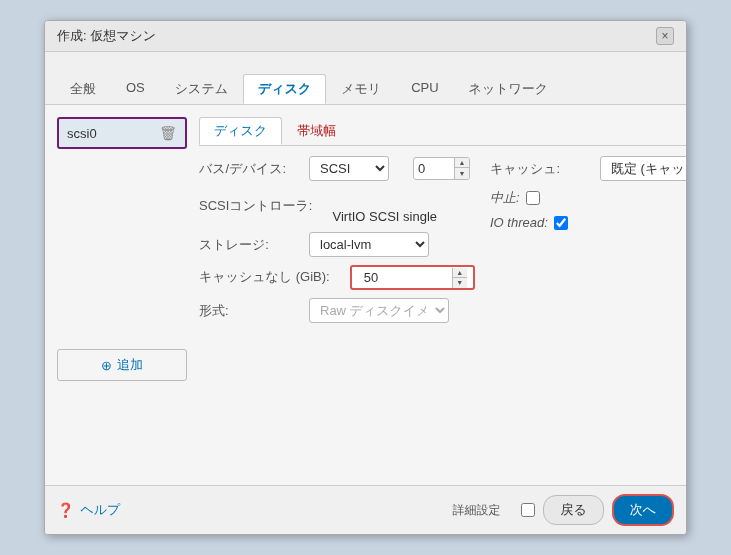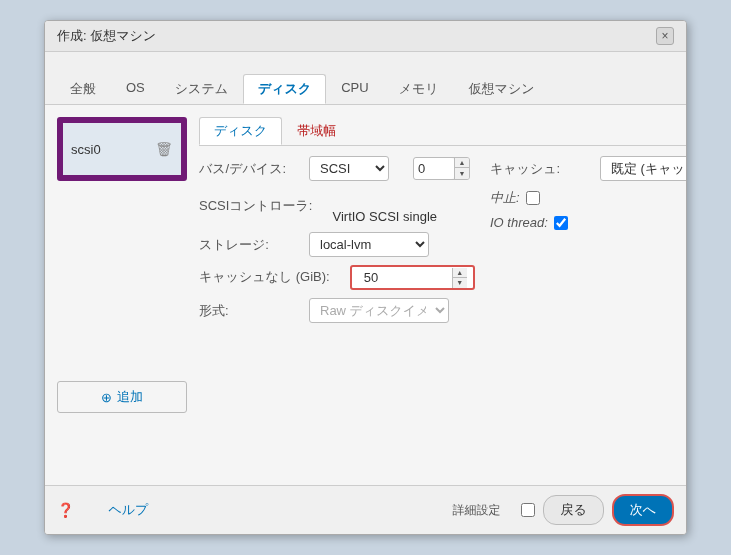--- a/index.html
+++ b/index.html
@@ -76,23 +76,23 @@
       padding: 12px;
       gap: 12px;
       min-height: 380px;
     }
     .left-panel {
       width: 130px;
       flex-shrink: 0;
     }
     .device-item {
       background: #e0e8f0;
-      border: 6px solid #701a75;
-      border-radius: 3px;
-      padding: 18px 8px;
+      border: 2px solid #701a75;
+      border-radius: 3px;
+      padding: 6px 8px;
       display: flex;
       align-items: flex-end;
       justify-content: space-between;
       margin-bottom: 6px;
       font-size: 13px;
     }
     .device-label { color: #333; }
     .delete-icon {
       color: #888;
       cursor: pointer;
@@ -226,21 +226,20 @@
       align-items: center;
       gap: 8px;
     }
     .help-link {
       color: #0073b7;
       cursor: pointer;
       font-size: 13px;
       display: flex;
       align-items: center;
       gap: 4px;
-      margin-left: 28px;
     }
     .footer-btn {
       padding: 5px 16px;
       border: 1px solid #bbb;
       border-radius: 13px;
       background: #e8e8e8;
       cursor: pointer;
       font-size: 13px;
       color: #333;
     }
@@ -298,23 +297,23 @@
   <div class="dialog-titlebar">
     <span class="dialog-title">作成: 仮想マシン</span>
     <div class="close-btn">×</div>
   </div>
 
   <div class="tabs-bar">
     <div class="tab">全般</div>
     <div class="tab">OS</div>
     <div class="tab">システム</div>
     <div class="tab active">ディスク</div>
+    <div class="tab">メモリ</div>
     <div class="tab">CPU</div>
-    <div class="tab">メモリ</div>
-    <div class="tab">仮想マシン</div>
+    <div class="tab">ネットワーク</div>
   </div>
 
   <div class="dialog-body">
 
     <div class="left-panel">
       <div class="device-item">
         <span class="device-label">scsi0</span>
         <span class="delete-icon">🗑</span>
       </div>
       <button class="add-btn">

